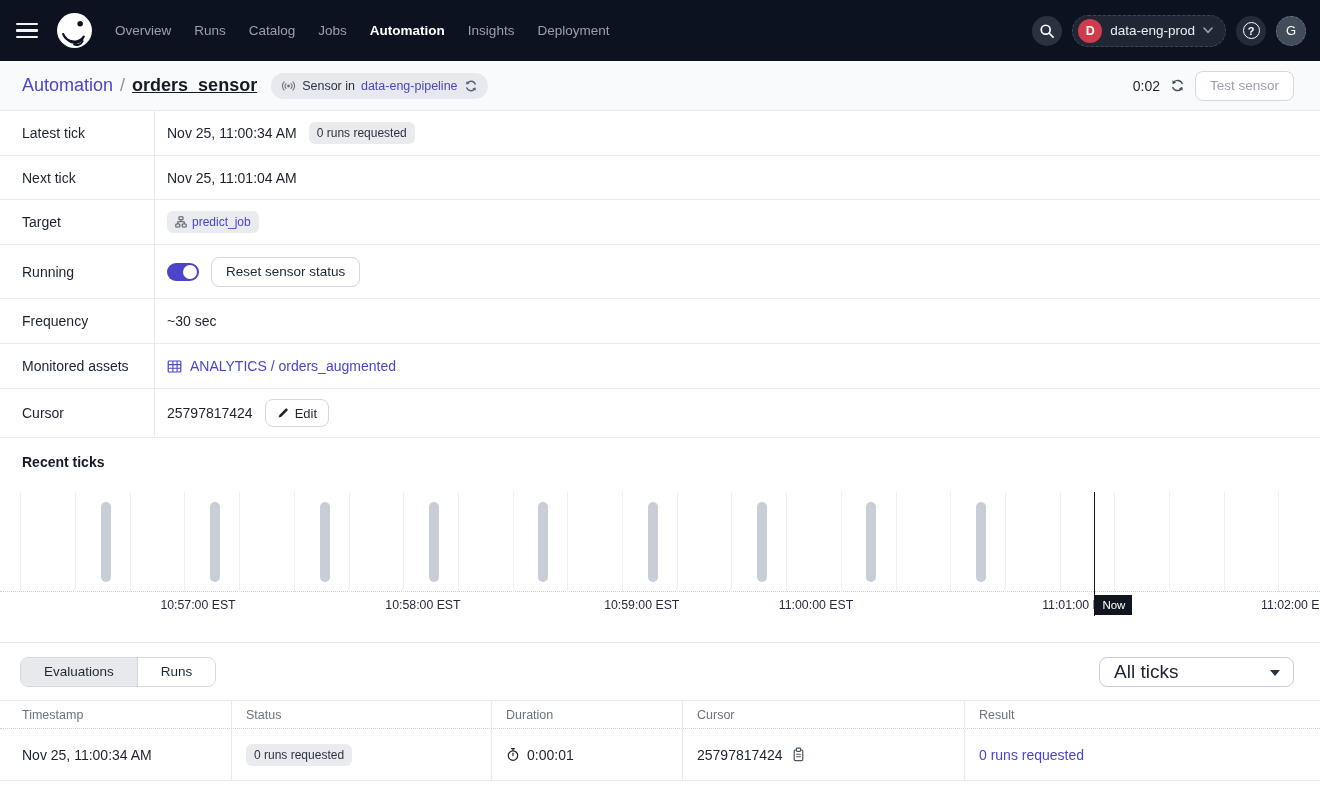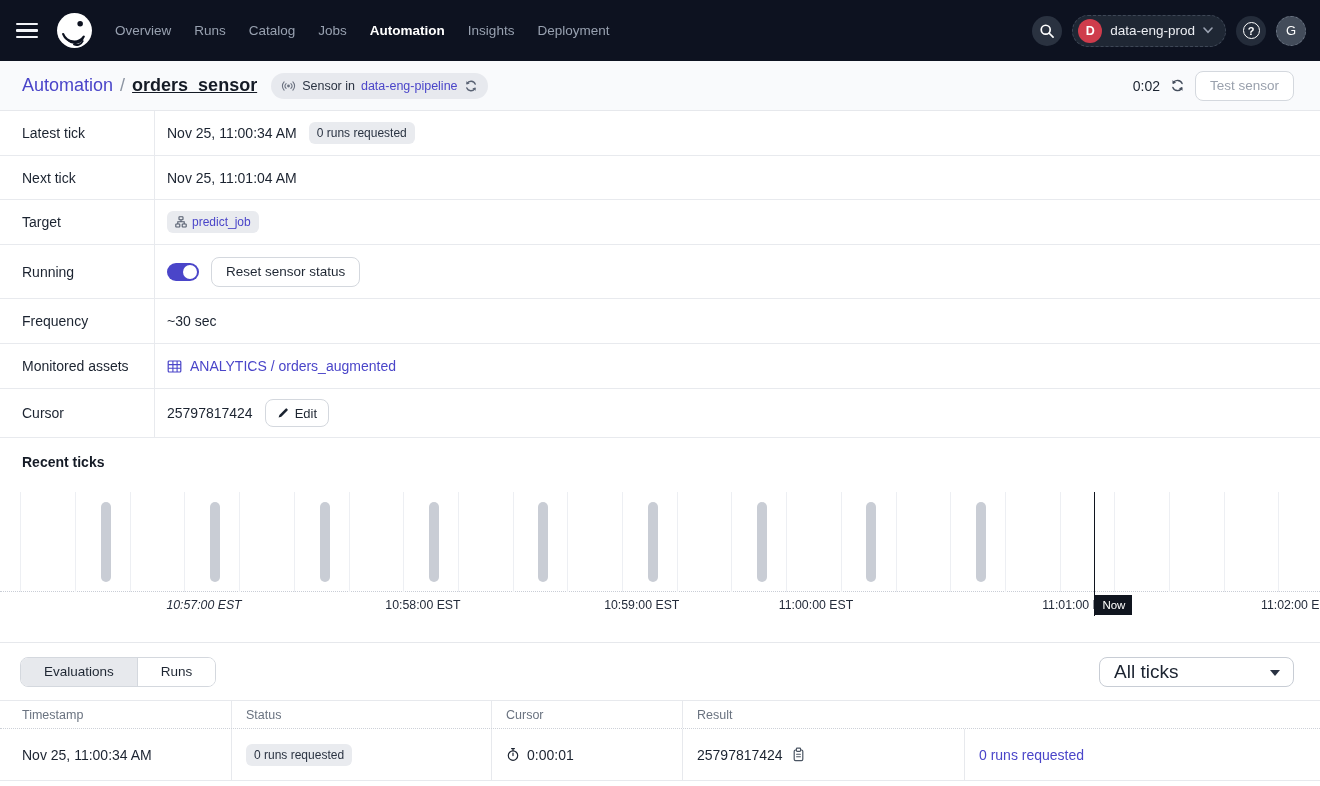--- a/index.html
+++ b/index.html
@@ -278,21 +278,21 @@
           <div class="tick-bar" style="left: 100.746px; background: rgb(201, 205, 213);"></div>
           <div class="tick-bar" style="left: 210.138px; background: rgb(201, 205, 213);"></div>
           <div class="tick-bar" style="left: 319.53px; background: rgb(201, 205, 213);"></div>
           <div class="tick-bar" style="left: 428.923px; background: rgb(201, 205, 213);"></div>
           <div class="tick-bar" style="left: 538.315px; background: rgb(201, 205, 213);"></div>
           <div class="tick-bar" style="left: 647.707px; background: rgb(201, 205, 213);"></div>
           <div class="tick-bar" style="left: 757.099px; background: rgb(201, 205, 213);"></div>
           <div class="tick-bar" style="left: 866.492px; background: rgb(201, 205, 213);"></div>
           <div class="tick-bar" style="left: 975.884px; background: rgb(201, 205, 213);"></div>
         </div>
-    <span class="axis-label" style="left: 204px; font-style: italic;">10:57:00 EST</span>
+    <span class="axis-label" style="left: 198px;">10:57:00 EST</span>
         <span class="axis-label" style="left: 422.983px;">10:58:00 EST</span>
         <span class="axis-label" style="left: 641.768px;">10:59:00 EST</span>
         <span class="axis-label" style="left: 816px;">11:00:00 EST</span>
         <span class="axis-label" style="left: 1079.34px;">11:01:00 EST</span>
         <span class="axis-label" style="left: 1298.12px;">11:02:00 EST</span>
         <div class="now-line" style="left: 1093.92px;"></div>
         <div class="now-tooltip" style="left: 1095.42px;">Now</div>
       </div>
   </div>
 
@@ -303,20 +303,21 @@
     </div>
     <div class="select-box">
       <span>All ticks</span>
       <span class="select-caret"></span>
     </div>
   </div>
 
   <div class="eval-grid eval-header">
     <div class="cell">Timestamp</div>
     <div class="cell">Status</div>
+    <div class="cell">Duration</div>
     <div class="cell">Cursor</div>
     <div class="cell">Result</div>
   </div>
   <div class="eval-grid eval-row">
     <div class="cell cell-text">Nov 25, 11:00:34 AM</div>
     <div class="cell">
         <span class="pill">0 runs requested</span>
       </div>
     <div class="cell">
       <span class="dur">

